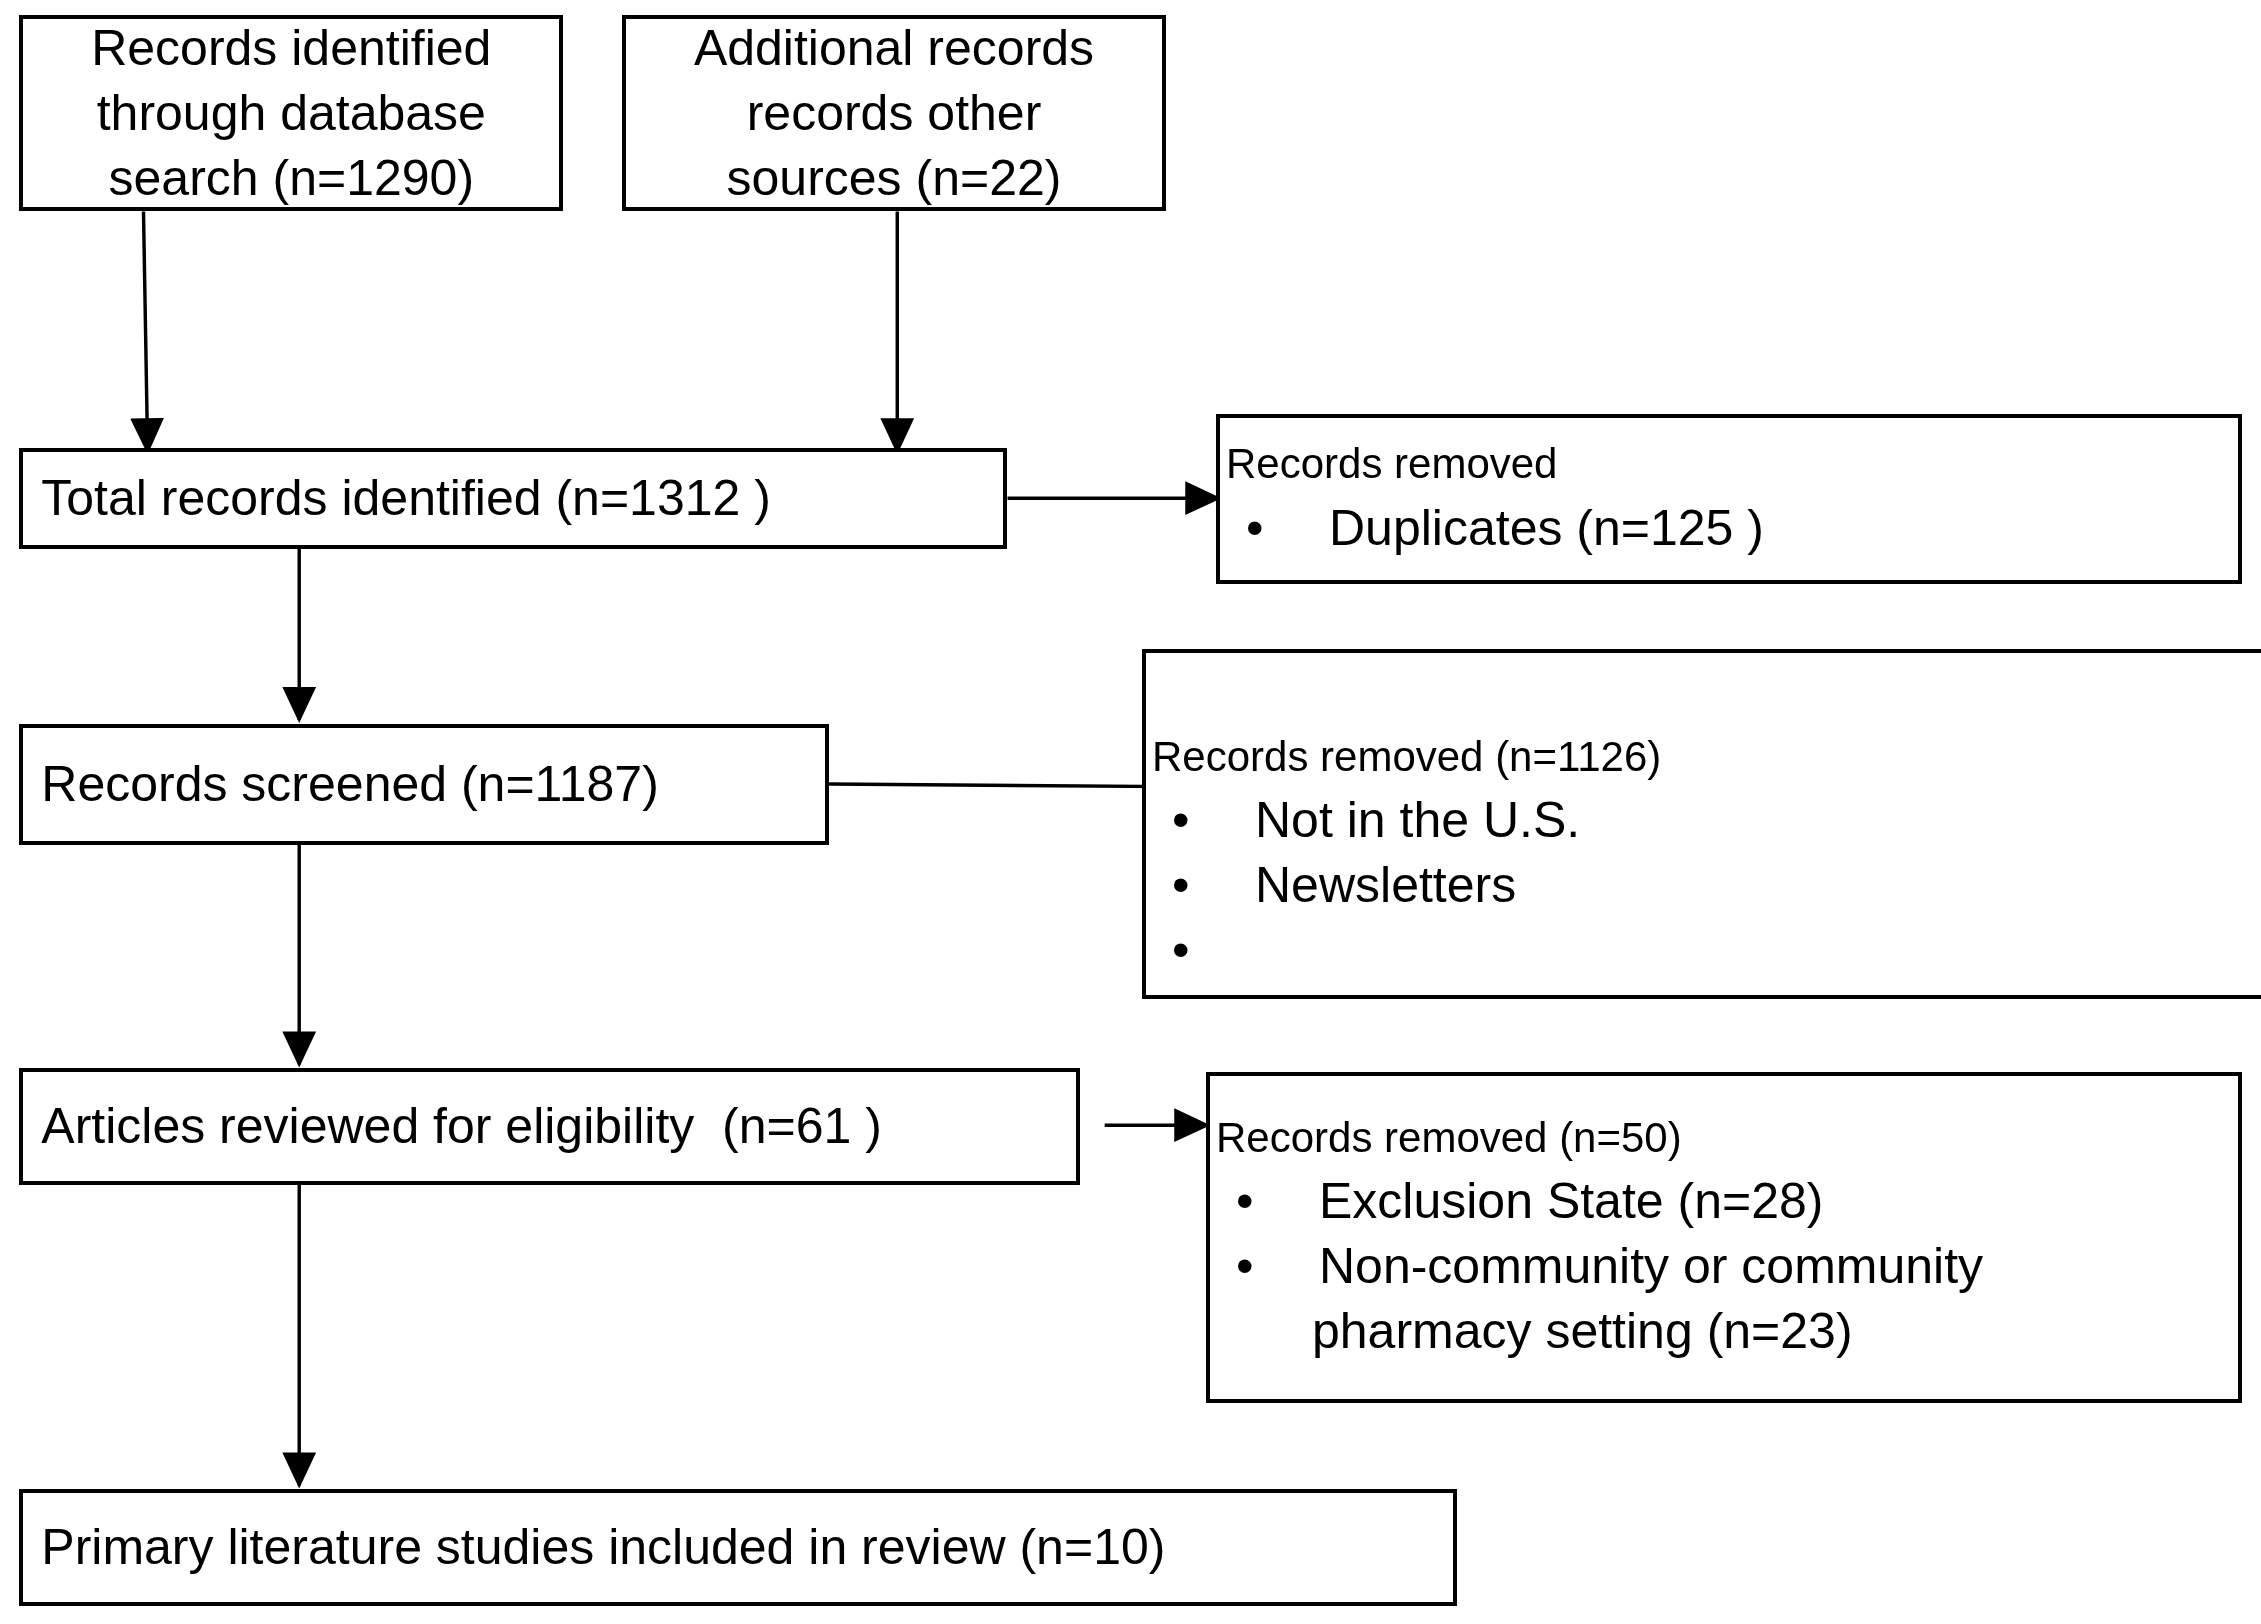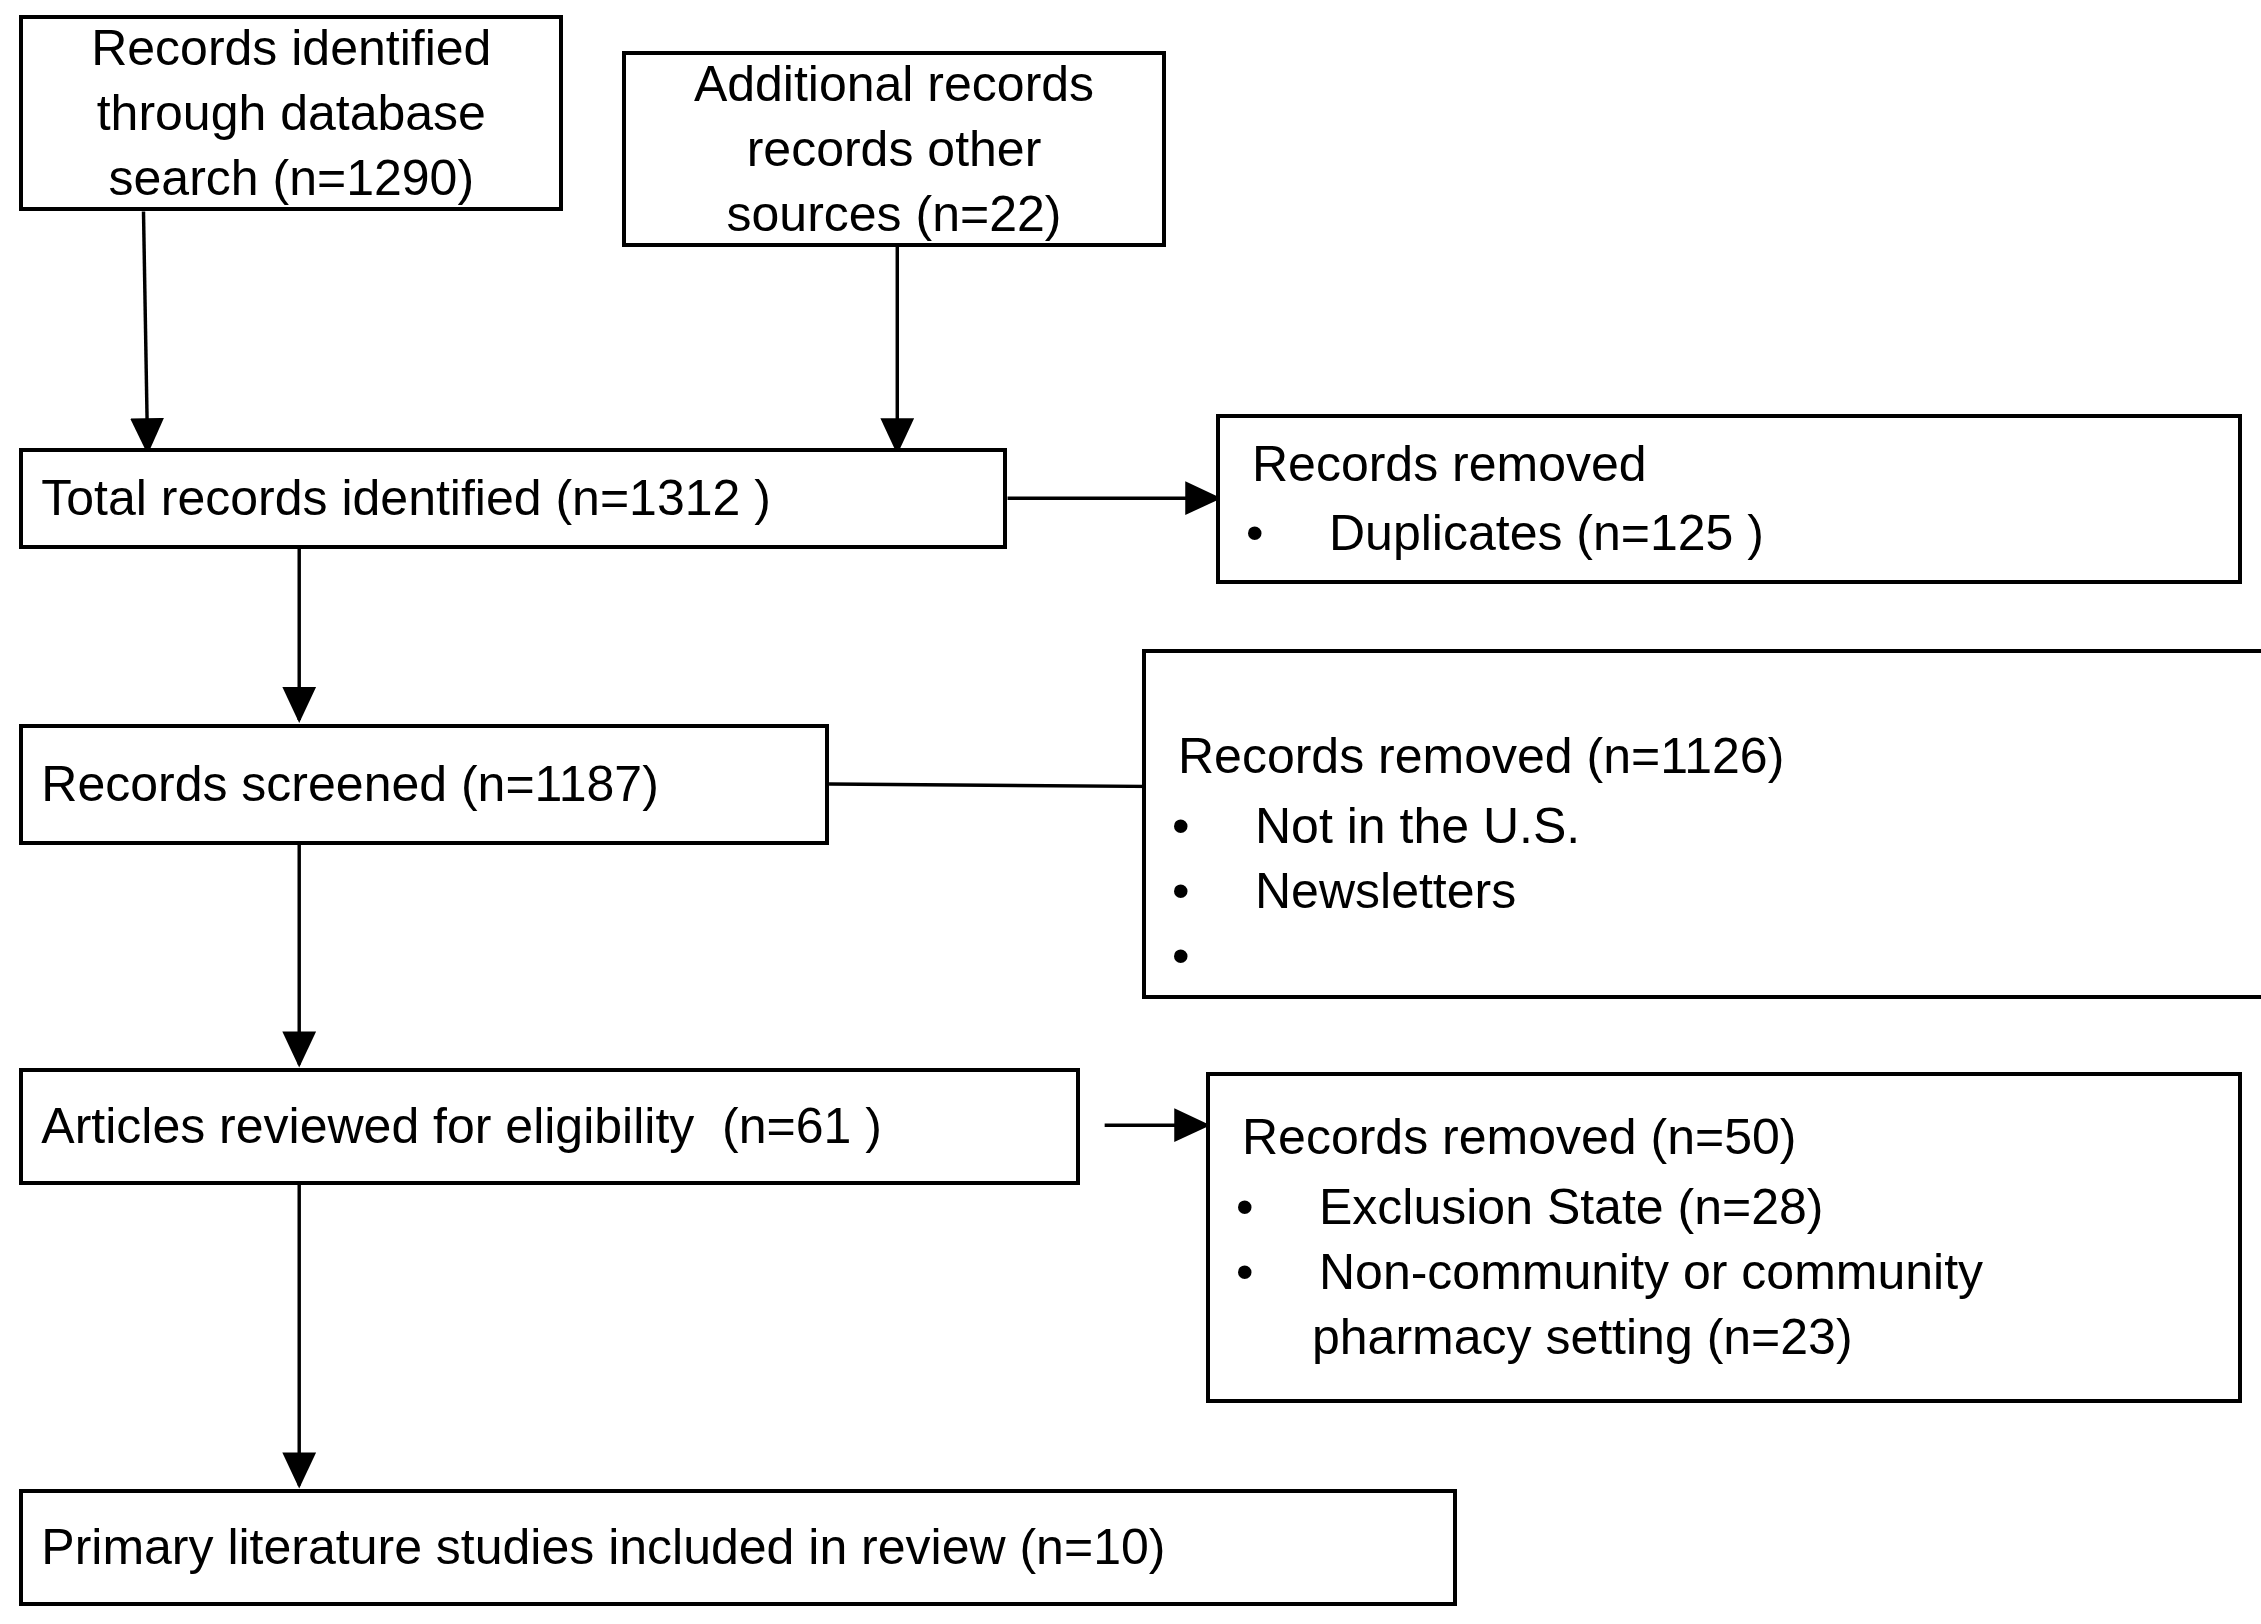--- a/index.html
+++ b/index.html
@@ -51,24 +51,24 @@
     margin: 0;
   }
   .bullets li .dot {
     position: absolute;
     left: 26px;
     top: 0;
     font-size: 50px;
     line-height: 1.30;
   }
   .heading {
-    font-size: 50px;
+    font-size: 42px;
     line-height: 1.30;
     margin: 0 0 4.1px 0;
-    padding-left: 32px;
+    padding-left: 6px;
     white-space: pre;
   }
   .arrow {
     position: absolute;
   }
   svg { display: block; overflow: visible; }
 </style>
 </head>
 <body>
 
@@ -99,21 +99,21 @@
   </svg>
 
   <div class="node centered" style="left:19.3px;top:15px;width:544px;height:196px;">
     <div class="pad">
       <div class="line">Records identified</div>
       <div class="line">through database</div>
       <div class="line">search (n=1290)</div>
     </div>
   </div>
 
-  <div class="node centered" style="left:622px;top:15px;width:544px;height:196px;margin-top:36px;">
+  <div class="node centered" style="left:622px;top:15px;width:544px;height:196px;">
     <div class="pad">
       <div class="line">Additional records</div>
       <div class="line">records other</div>
       <div class="line">sources (n=22)</div>
     </div>
   </div>
 
   <div class="node" style="left:19.3px;top:448px;width:988px;height:101px;">
     <div class="pad">
       <div class="line">Total records identified (n=1312 )</div>

